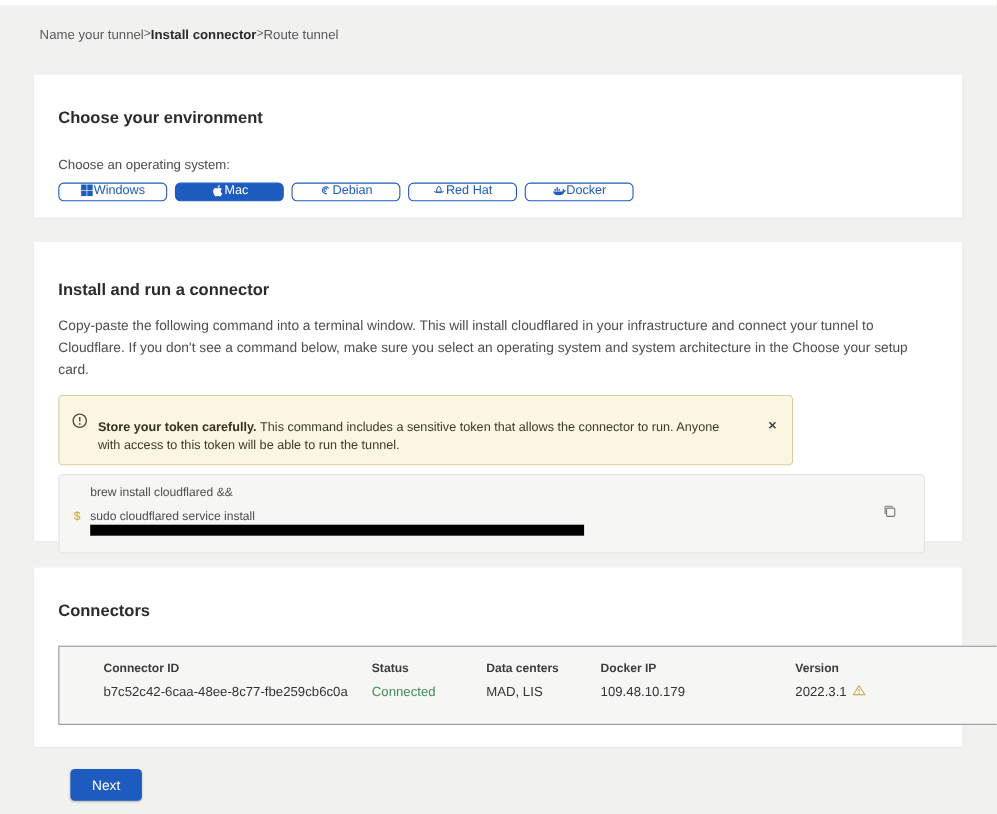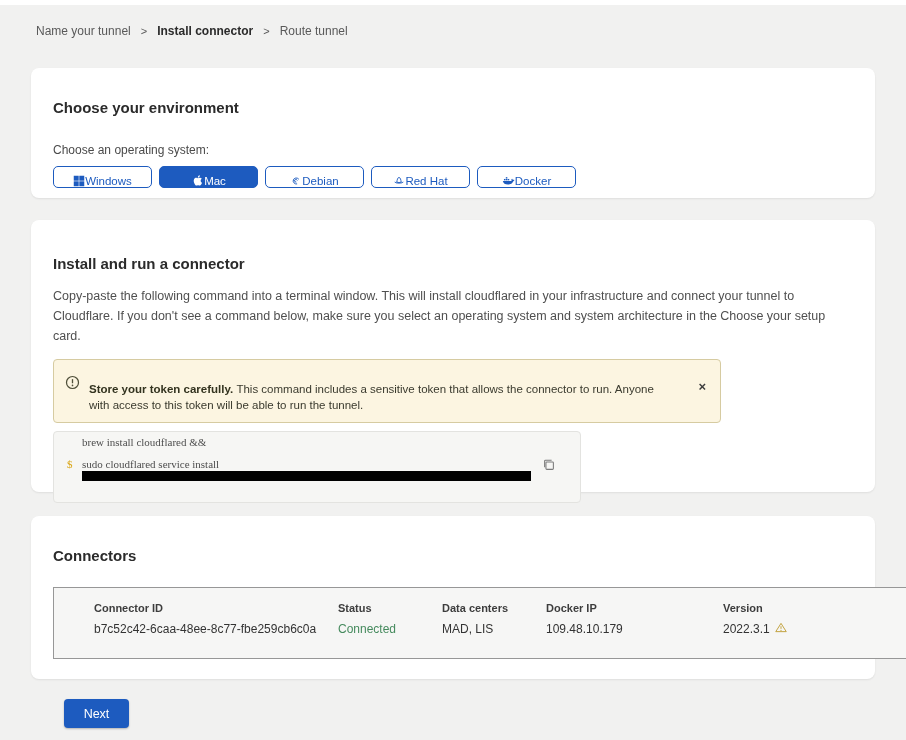--- a/index.html
+++ b/index.html
@@ -19,46 +19,45 @@
     overflow:hidden;
   }
   .top-strip{height:5px;background:#ffffff;}
   
   .breadcrumb{
     padding:19px 0 0 36px;
     font-size:12px;
     color:#595959;
     display:flex;
     align-items:center;
-    gap:10px;
   }
   .breadcrumb .crumb{cursor:default;}
   .breadcrumb .crumb.active{font-weight:bold;color:#2b2b2b;}
   .breadcrumb .sep{color:#595959;font-size:11px;}
   
   .page{padding:0 31px;}
   .card{
     background:#ffffff;
-    border-radius:8px;
+    border-radius:0;
     box-shadow:0 1px 2px rgba(0,0,0,.08);
     padding:24px 22px;
   }
   .card-title{
     font-size:15px;
     font-weight:bold;
     color:#2b2b2b;
   }
   
   .card-env{margin-top:30px;height:130px;padding-top:22px;}
   .card-env .card-title{margin-top:9px;}
   .os-label{font-size:12px;color:#4a4a4a;margin-top:27px;}
   .os-row{display:flex;gap:7px;margin-top:9px;}
   .os-btn{
-    width:99px;height:22px;
-    display:flex;align-items:flex-end;justify-content:center;
+    width:99px;height:17px;
+    display:flex;align-items:flex-start;justify-content:center;
     background:#ffffff;
     border:1px solid var(--accent-blue);
     border-radius:5px;
     color:var(--accent-blue);
     font-size:11.5px;
     font-family:"Liberation Sans",sans-serif;
     cursor:pointer;
     padding:0;
   }
   .os-btn.selected{background:var(--accent-blue);color:#ffffff;border-color:var(--accent-blue);}
@@ -97,27 +96,27 @@
   .warning-text b{color:#33331f;}
   .warning-close{
     background:none;border:none;cursor:pointer;
     font-size:13px;font-weight:bold;color:#3c3c3c;
     line-height:1;margin-top:9px;padding:2px;
     font-family:"Liberation Sans",sans-serif;
   }
   .code-block{
     position:relative;
     margin-top:8px;
-    width:528px;
+    width:788px;
     height:72px;
     background:#f6f6f4;
     border:1px solid #e3e3e0;
     border-radius:4px;
-    padding:3px 14px 9px 13px;
-    font-family:Liberation Serif, serif;
+    padding:9px 14px 9px 13px;
+    font-family:Liberation Sans, sans-serif;
     font-size:11px;
     color:#4d4d4d;
   }
   .code-line{display:flex;align-items:center;line-height:11.5px;}
   .code-line .prompt{width:15px;flex:0 0 auto;color:var(--prompt-gold);}
   .code-line.l1{margin-top:2px;}
   .code-line.l2{margin-top:10px;}
   .code-line.l3{margin-top:1px;}
   .code-line.l4{margin-top:1px;}
   .redact-bar{background:#000;height:10px;display:inline-block;}

